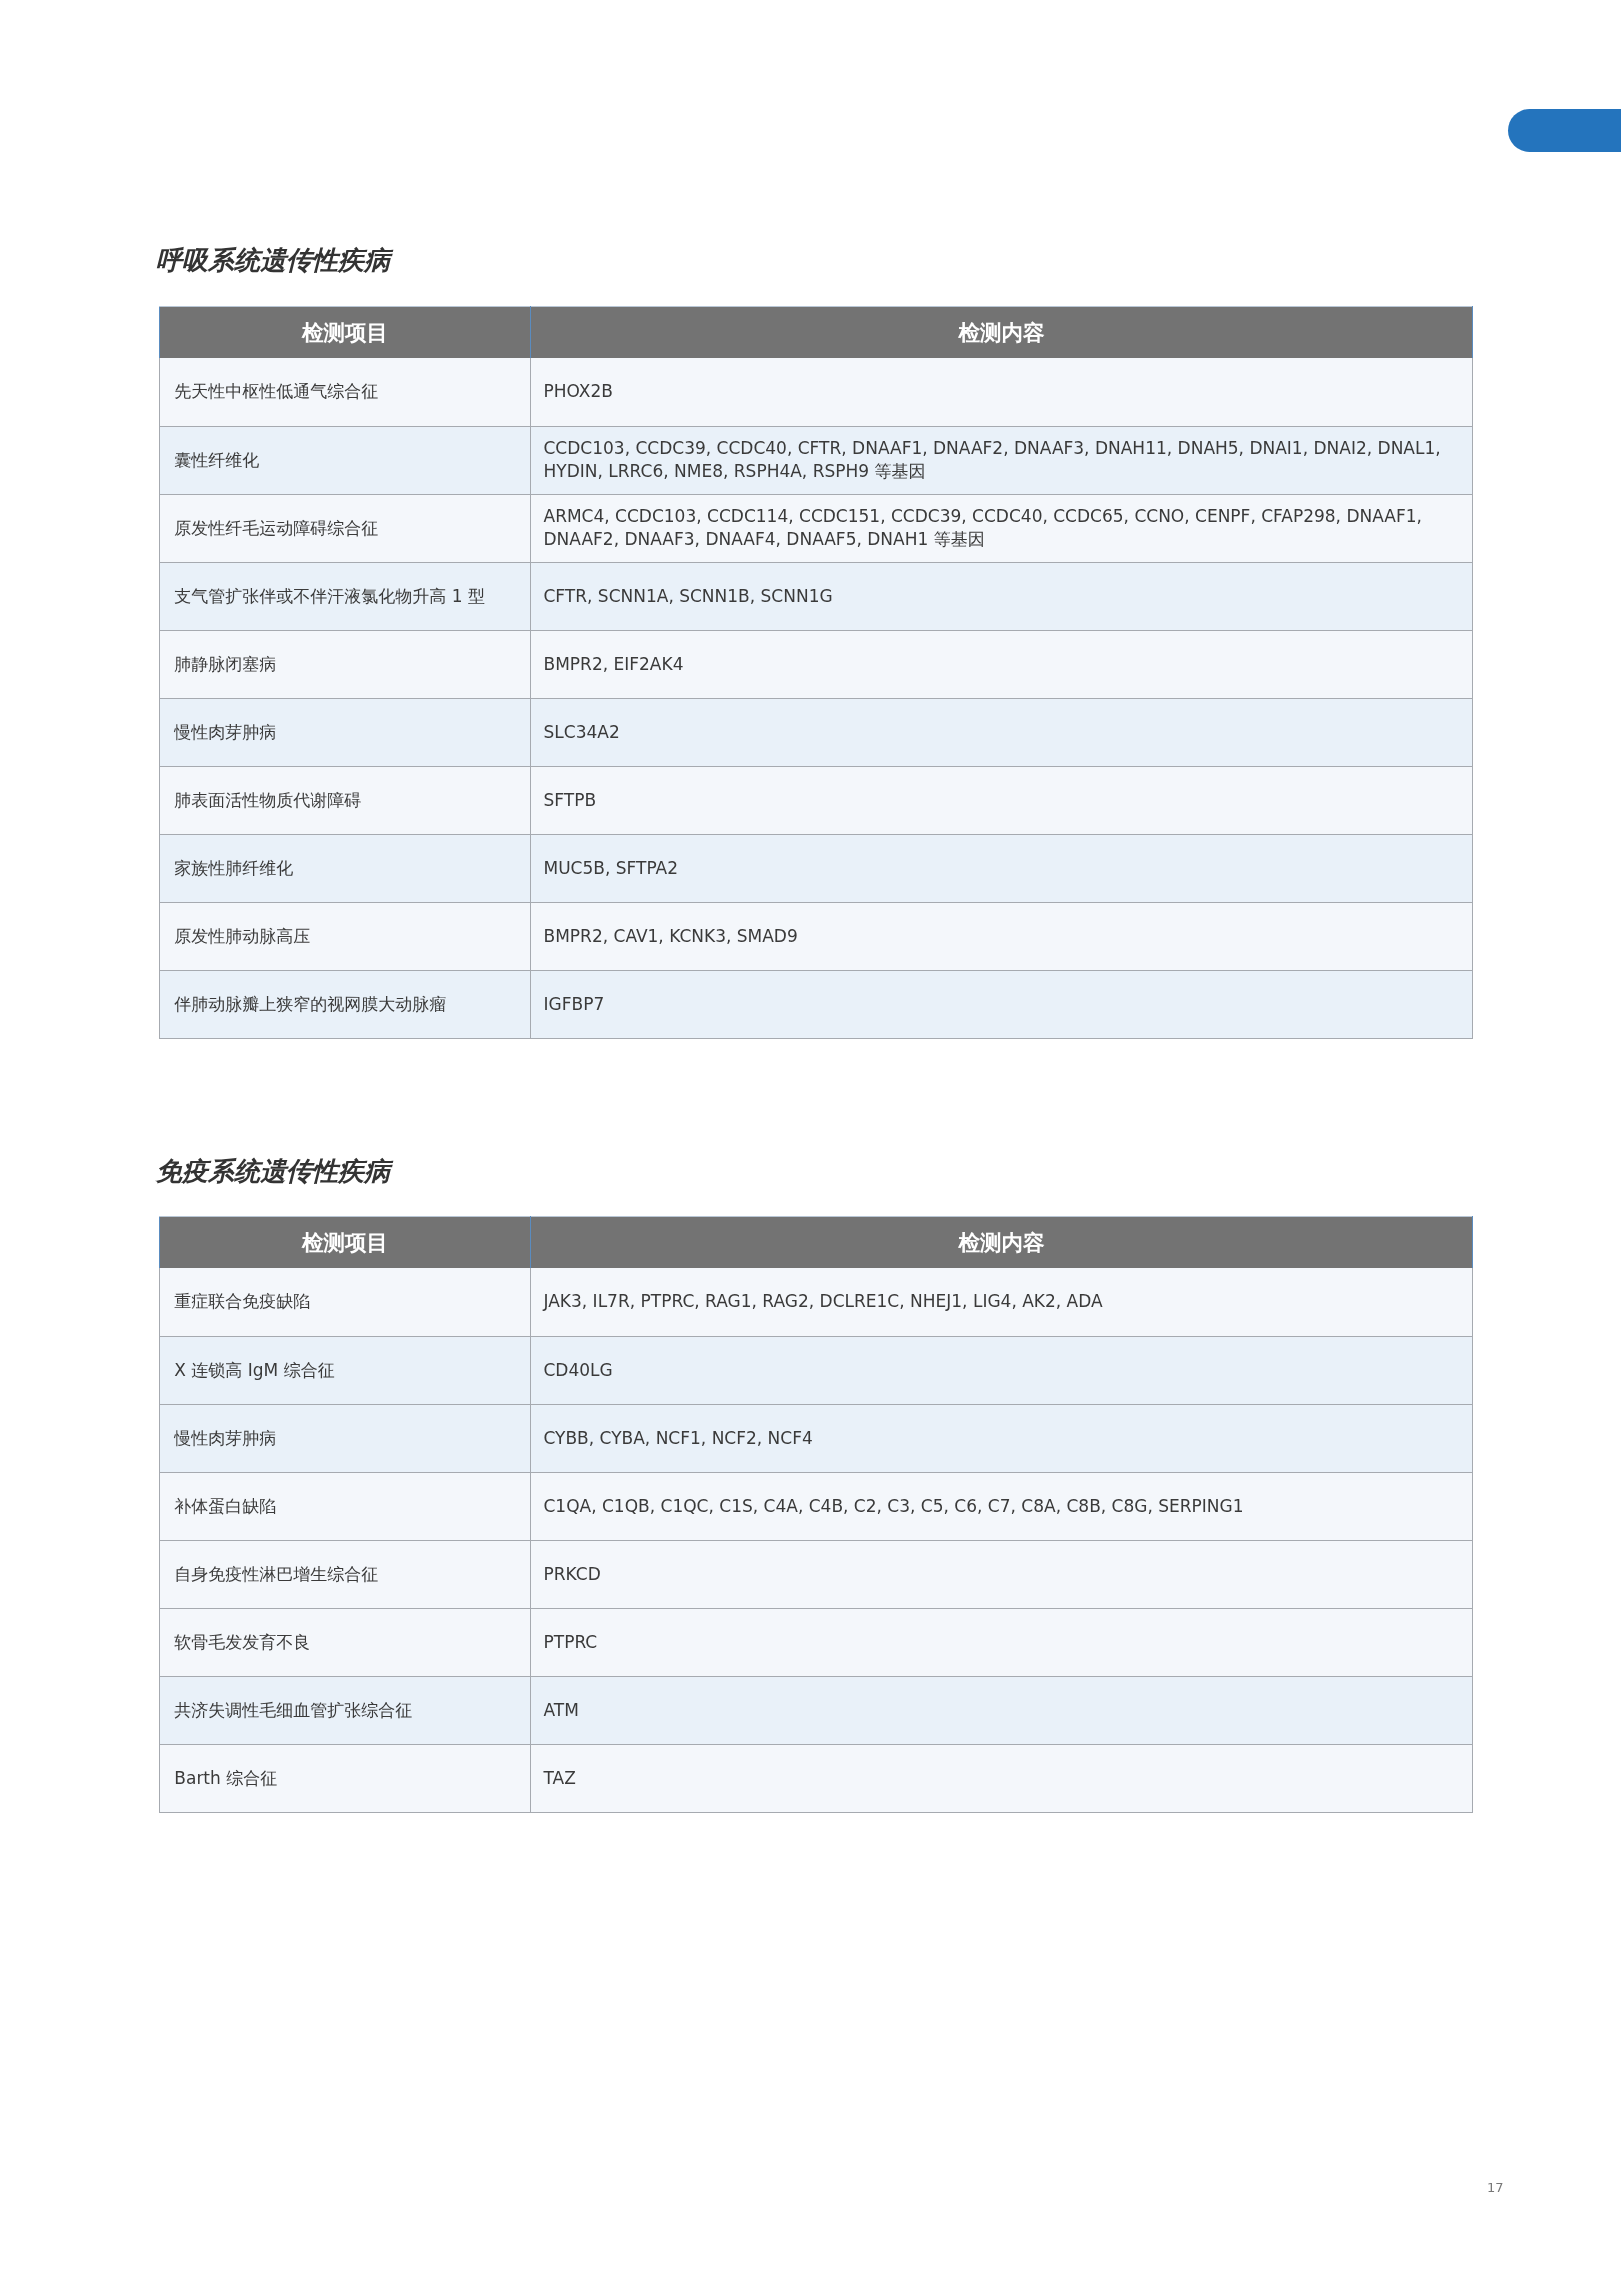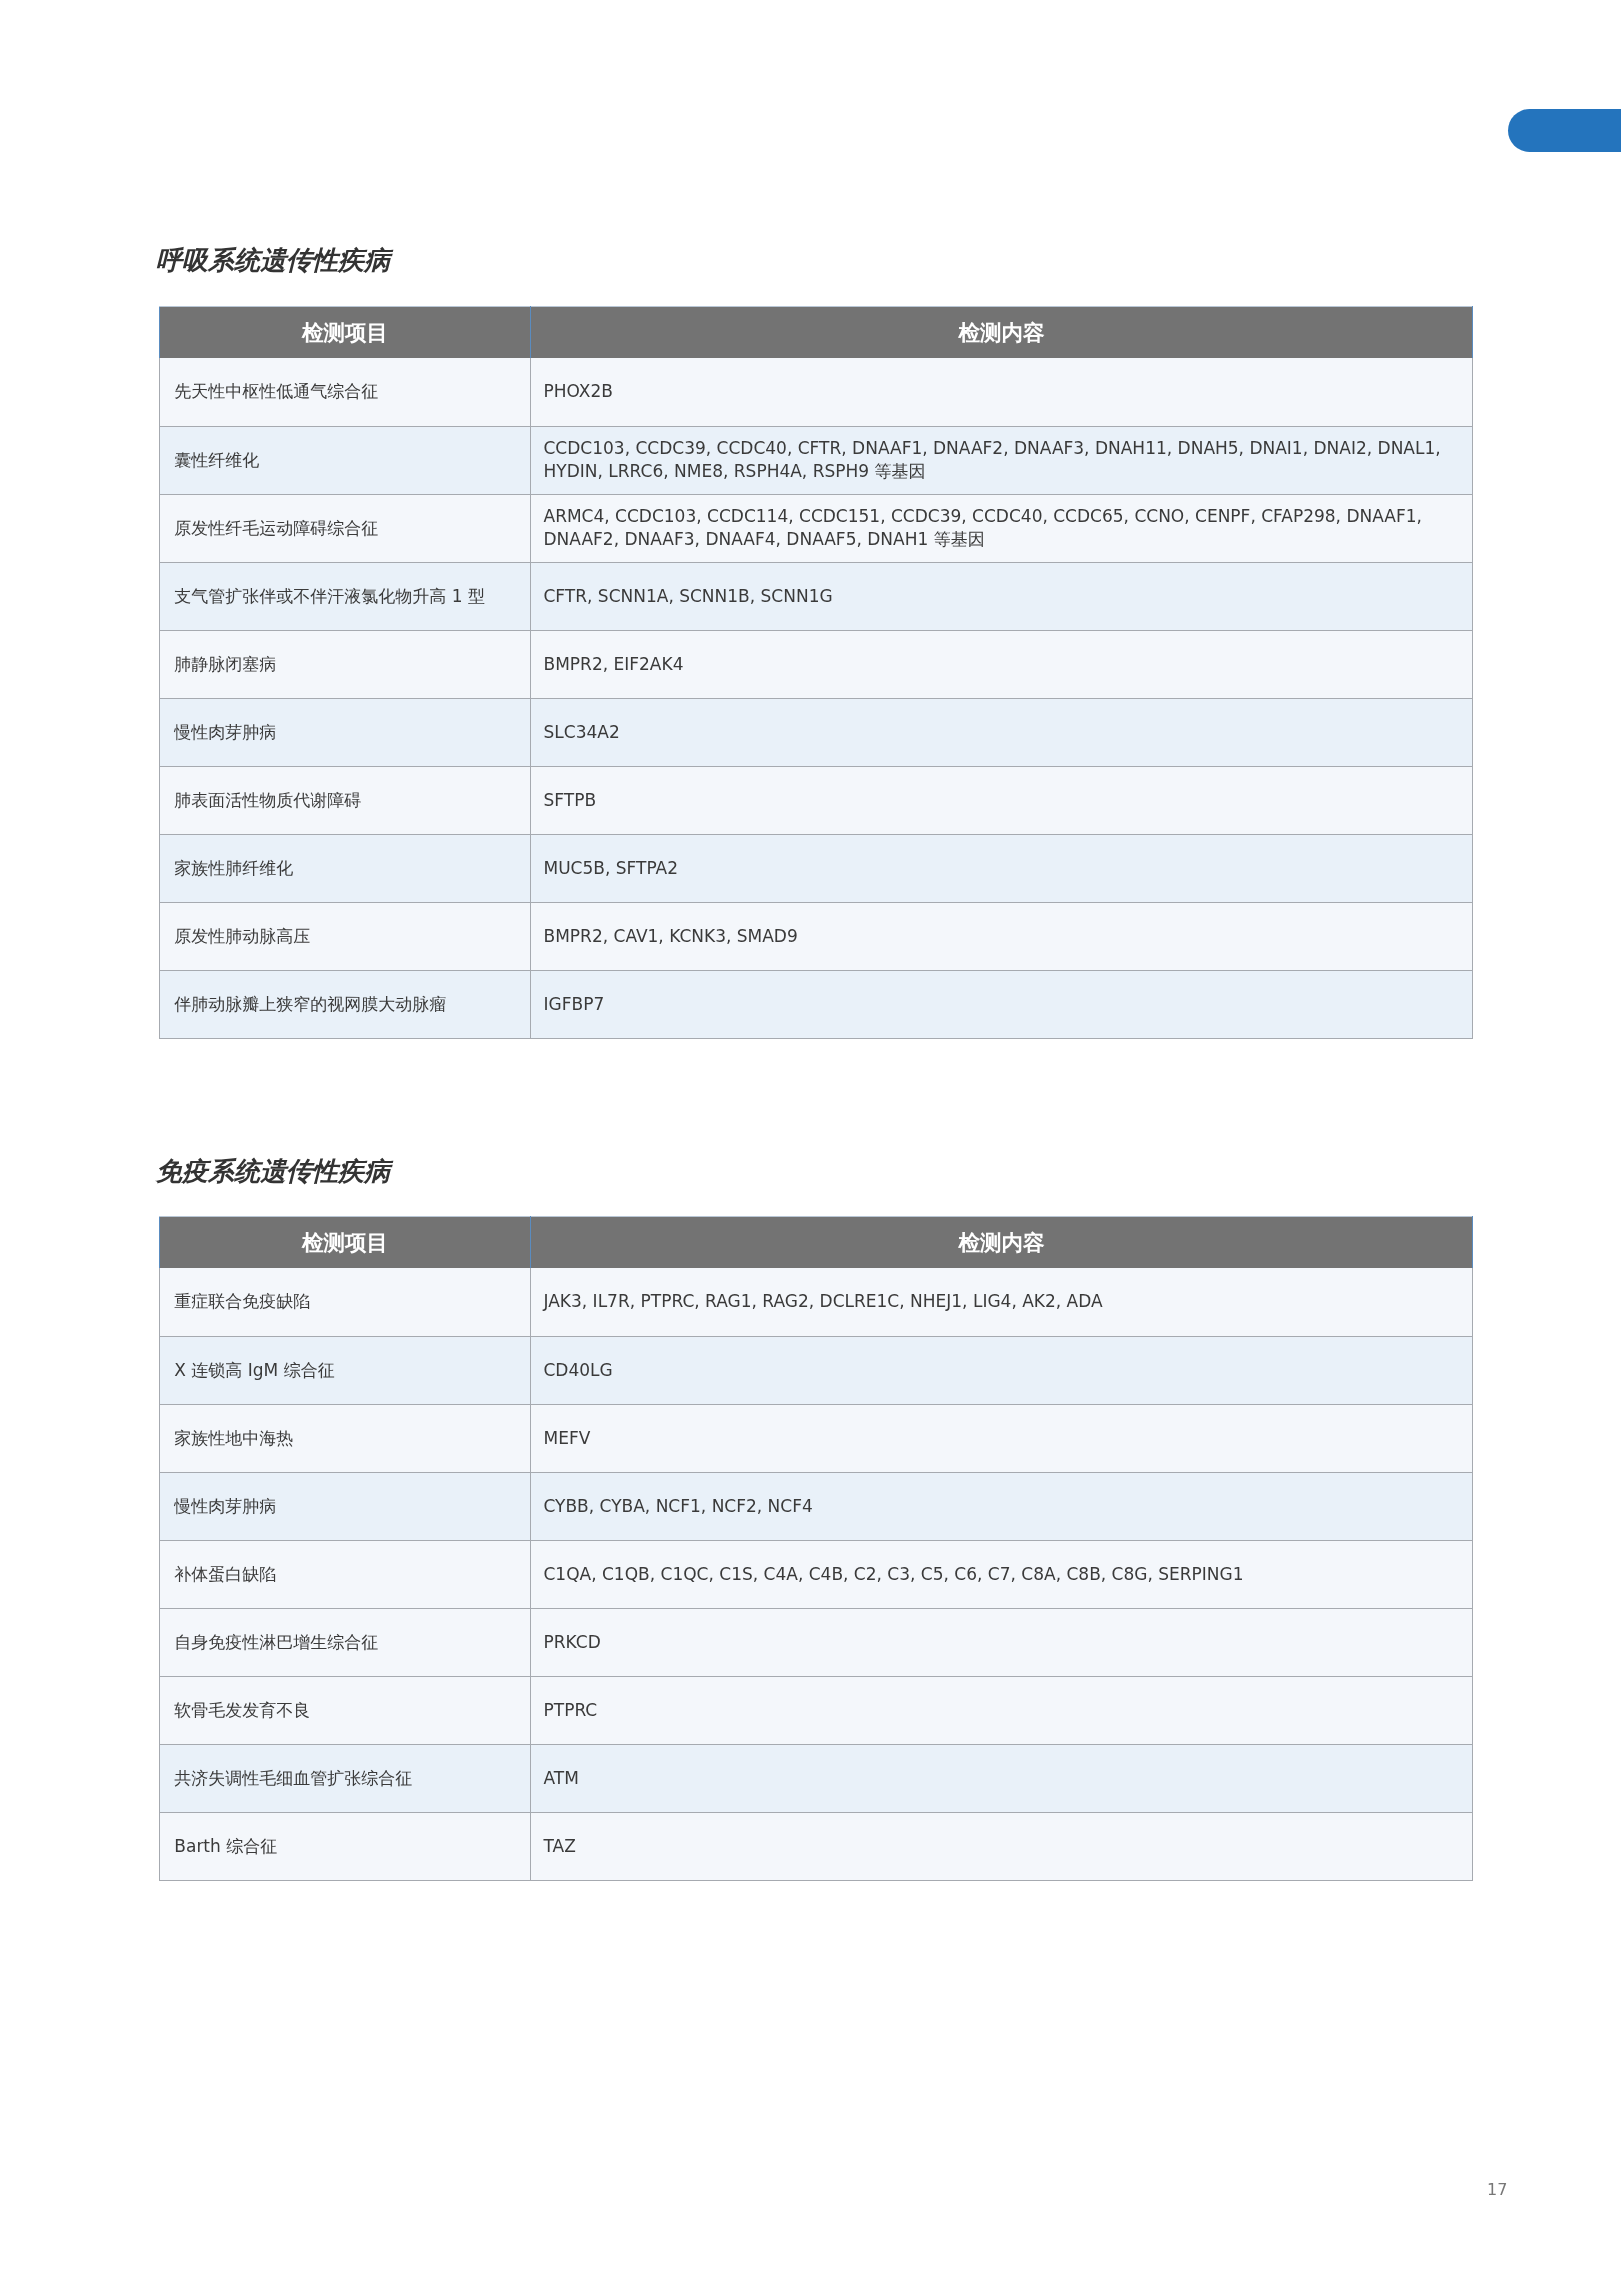--- a/index.html
+++ b/index.html
@@ -69,21 +69,21 @@
     }
     .tbl td.c-content {
       padding-left: 12.5px;
     }
     .tbl tr.odd td { background: #f4f7fb; }
     .tbl tr.even td { background: #e9f1f9; }
     .page-num {
       position: absolute;
       left: 1487px;
       top: 2180px;
-      font-size: 16px;
+      font-size: 13px;
       color: #777777;
     }
   </style>
 </head>
 <body>
 
 <div class="side-tab"></div>
 
 <h2 class="section-title" style="top:244px;">呼吸系统遗传性疾病</h2>
 
@@ -157,24 +157,20 @@
   </thead>
   <tbody>
     <tr class="odd">
       <td>重症联合免疫缺陷</td>
       <td class="c-content">JAK3, IL7R, PTPRC, RAG1, RAG2, DCLRE1C, NHEJ1, LIG4, AK2, ADA</td>
     </tr>
     <tr class="even">
       <td>X 连锁高 IgM 综合征</td>
       <td class="c-content">CD40LG</td>
     </tr>
-    <tr class="odd">
-      <td>家族性地中海热</td>
-      <td class="c-content">MEFV</td>
-    </tr>
     <tr class="even">
       <td>慢性肉芽肿病</td>
       <td class="c-content">CYBB, CYBA, NCF1, NCF2, NCF4</td>
     </tr>
     <tr class="odd">
       <td>补体蛋白缺陷</td>
       <td class="c-content">C1QA, C1QB, C1QC, C1S, C4A, C4B, C2, C3, C5, C6, C7, C8A, C8B, C8G, SERPING1</td>
     </tr>
     <tr class="odd">
       <td>自身免疫性淋巴增生综合征</td>

